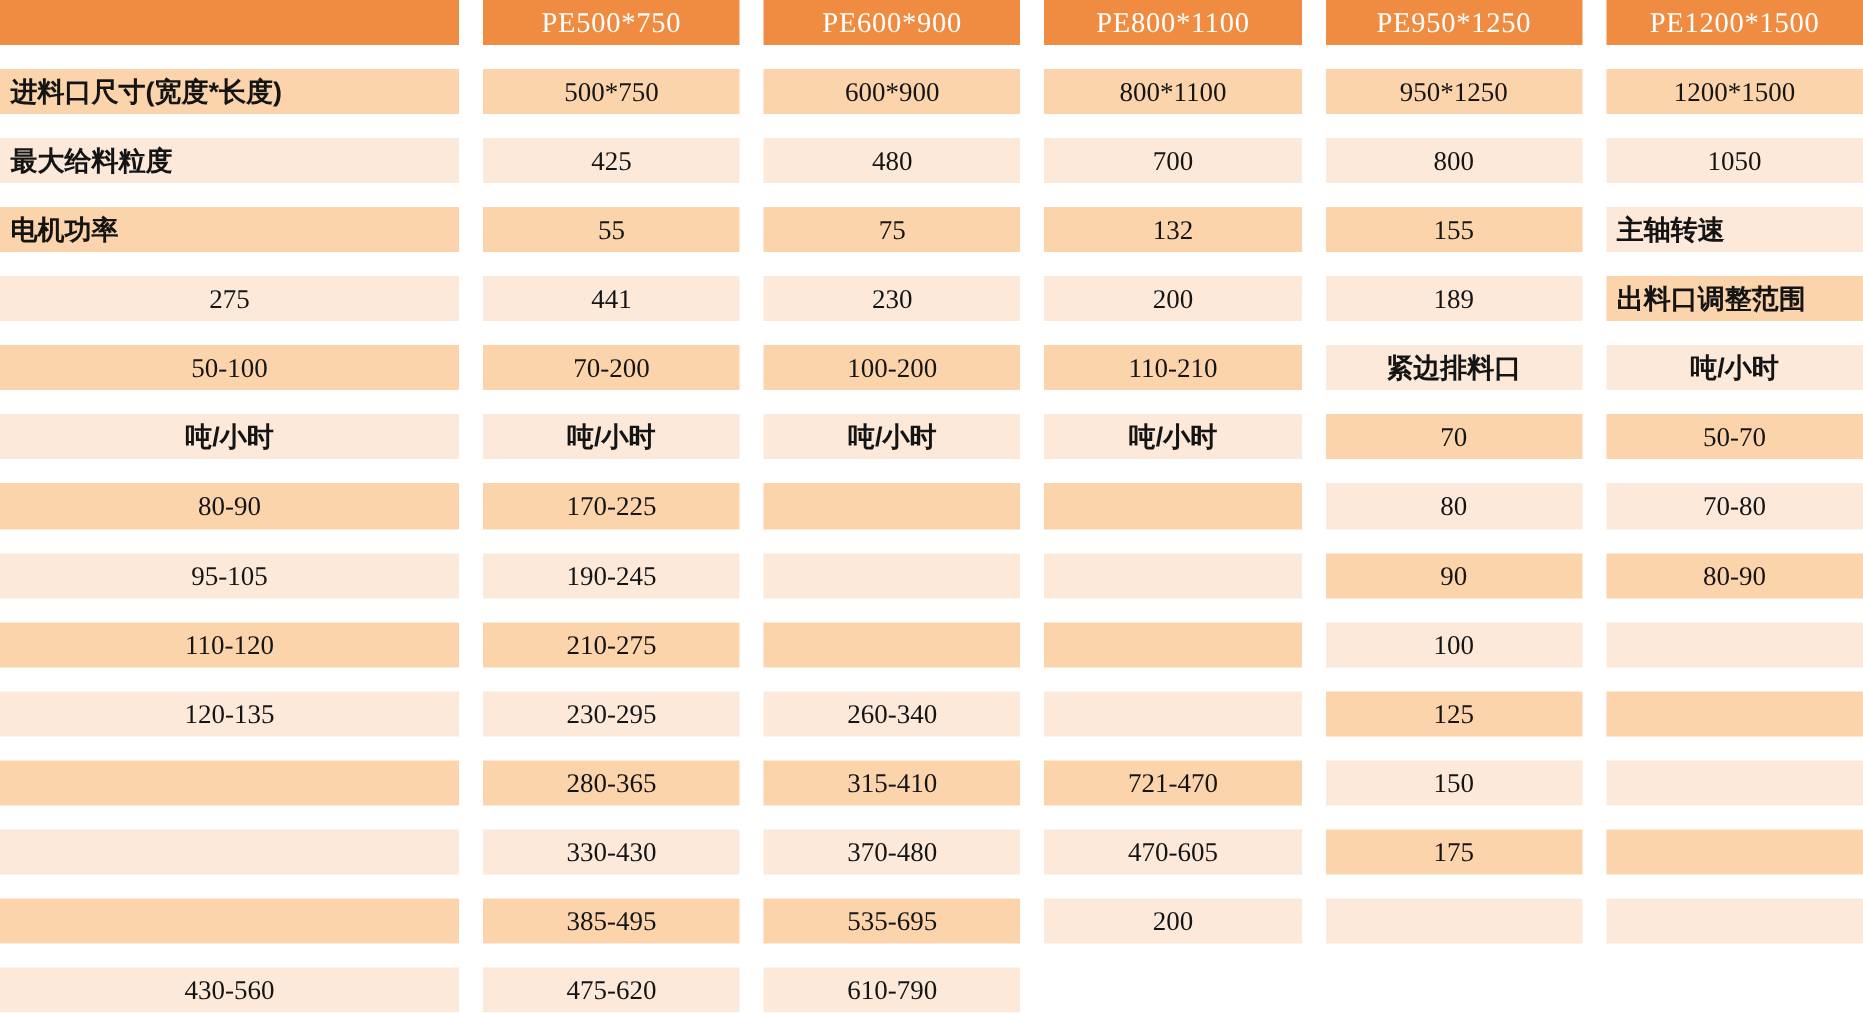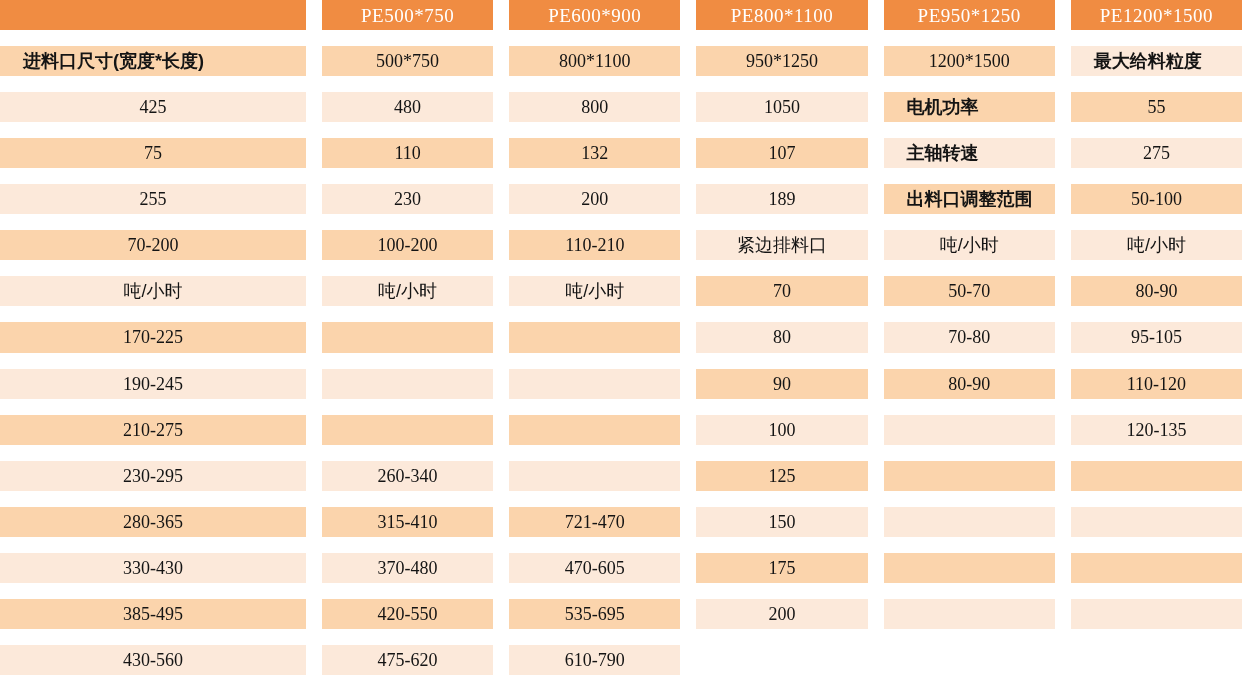--- a/index.html
+++ b/index.html
@@ -42,64 +42,65 @@
     background: var(--header-bg);
     color: var(--header-text);
     font-family: "Liberation Serif", "DejaVu Serif", serif;
     font-size: 19px;
     letter-spacing: 0.5px;
   }
   .cell.dark  { background: var(--row-dark); }
   .cell.light { background: var(--row-light); }
   .cell.label-left {
     justify-content: flex-start;
-    padding-left: 23px;
+    padding-left: 7px;
     font-family: "Liberation Sans", "DejaVu Sans", sans-serif;
     font-weight: bold;
     font-size: 18px;
   }
   .cell.bold-cjk {
     font-family: "Liberation Sans", "DejaVu Sans", sans-serif;
-    font-weight: normal;
+    font-weight: bold;
     font-size: 18px;
   }
   .cell.value {
     font-family: "Liberation Serif", "DejaVu Serif", serif;
     font-size: 18px;
   }
 </style>
 </head>
 <body>
 
 <div class="spec-grid" id="spec-table">
     <div class="cell header"></div>
     <div class="cell header">PE500*750</div>
     <div class="cell header">PE600*900</div>
     <div class="cell header">PE800*1100</div>
     <div class="cell header">PE950*1250</div>
     <div class="cell header">PE1200*1500</div>
     <div class="cell dark label-left">进料口尺寸(宽度*长度)</div>
     <div class="cell dark value">500*750</div>
+    <div class="cell dark value">600*900</div>
     <div class="cell dark value">800*1100</div>
     <div class="cell dark value">950*1250</div>
     <div class="cell dark value">1200*1500</div>
     <div class="cell light label-left">最大给料粒度</div>
     <div class="cell light value">425</div>
     <div class="cell light value">480</div>
+    <div class="cell light value">700</div>
     <div class="cell light value">800</div>
     <div class="cell light value">1050</div>
     <div class="cell dark label-left">电机功率</div>
     <div class="cell dark value">55</div>
     <div class="cell dark value">75</div>
-    <div class="cell dark value">110</div>
     <div class="cell dark value">132</div>
-    <div class="cell dark value">107</div>
+    <div class="cell dark value">155</div>
     <div class="cell light label-left">主轴转速</div>
     <div class="cell light value">275</div>
-    <div class="cell light value">255</div>
+    <div class="cell light value">441</div>
     <div class="cell light value">230</div>
     <div class="cell light value">200</div>
     <div class="cell light value">189</div>
     <div class="cell dark label-left">出料口调整范围</div>
     <div class="cell dark value">50-100</div>
     <div class="cell dark value">70-200</div>
     <div class="cell dark value">100-200</div>
     <div class="cell dark value">110-210</div>
     <div class="cell light bold-cjk">紧边排料口</div>
     <div class="cell light bold-cjk">吨/小时</div>
@@ -140,21 +141,20 @@
     <div class="cell light value">150</div>
     <div class="cell light value"></div>
     <div class="cell light value"></div>
     <div class="cell light value">330-430</div>
     <div class="cell light value">370-480</div>
     <div class="cell light value">470-605</div>
     <div class="cell dark value">175</div>
     <div class="cell dark value"></div>
     <div class="cell dark value"></div>
     <div class="cell dark value">385-495</div>
-    <div class="cell dark value">420-550</div>
     <div class="cell dark value">535-695</div>
     <div class="cell light value">200</div>
     <div class="cell light value"></div>
     <div class="cell light value"></div>
     <div class="cell light value">430-560</div>
     <div class="cell light value">475-620</div>
     <div class="cell light value">610-790</div>
   </div>
 
 </body></html>

